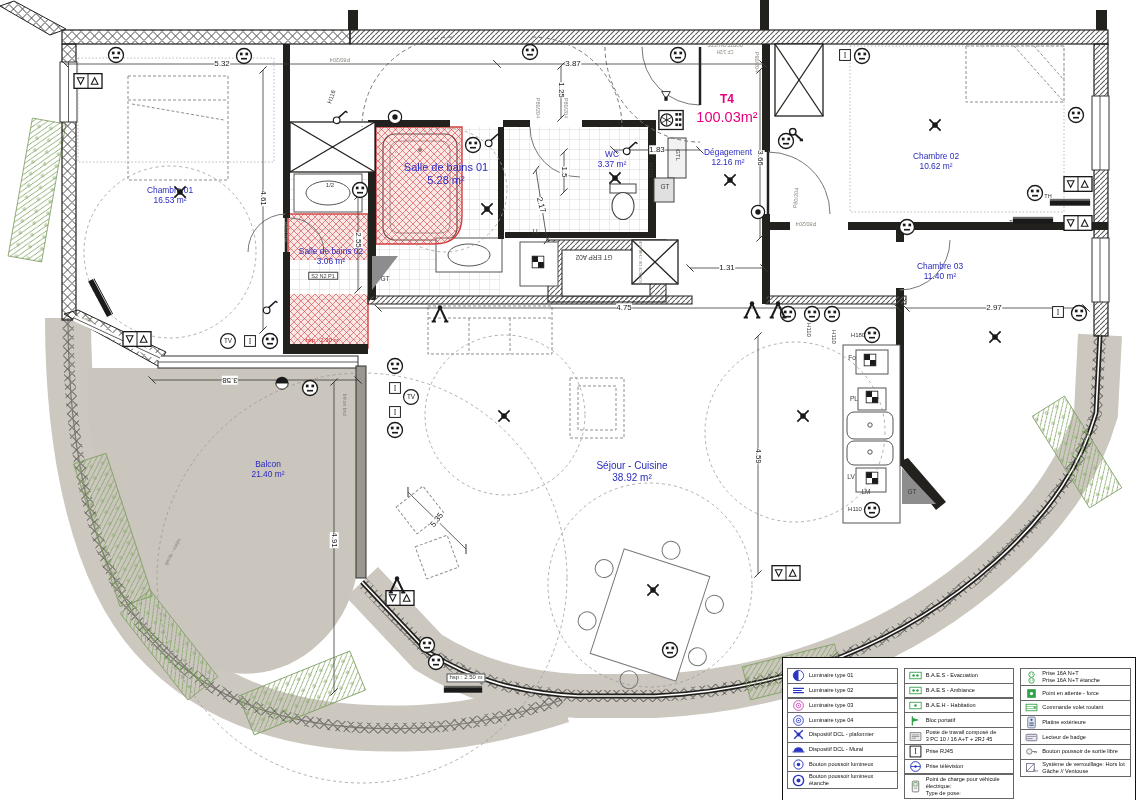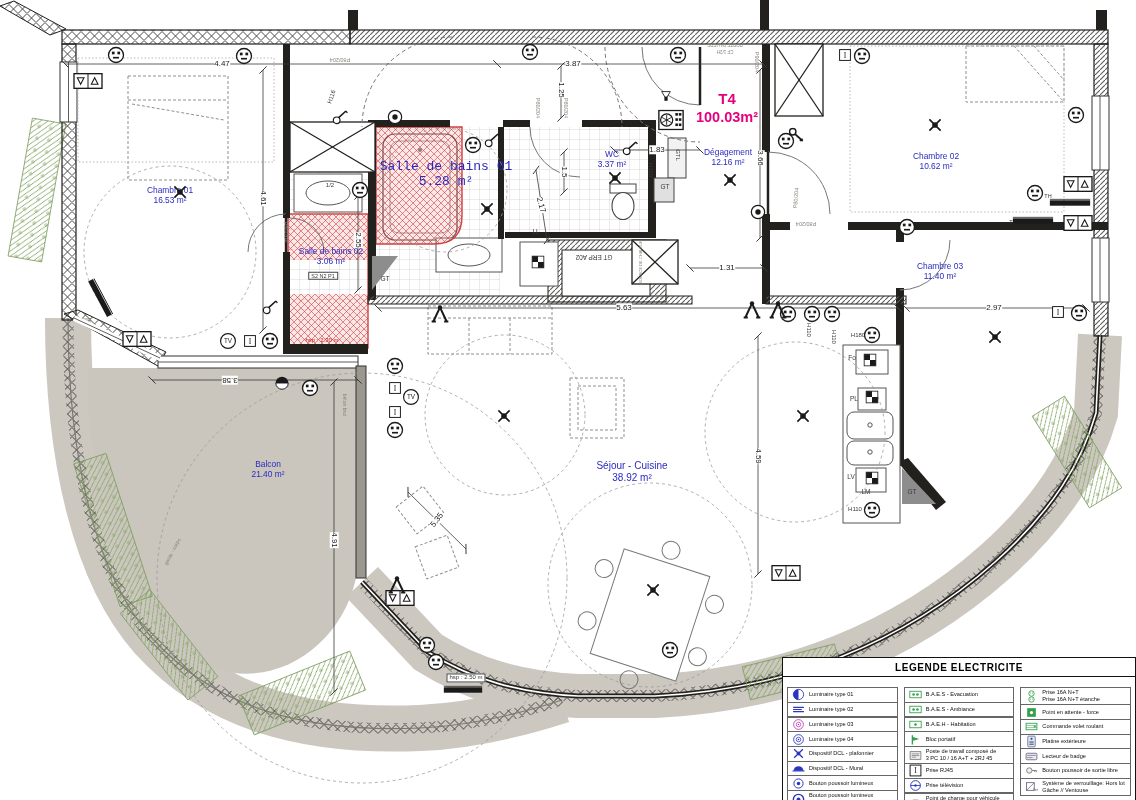--- a/index.html
+++ b/index.html
@@ -284,51 +284,51 @@
         <line x1="152" y1="380" x2="358" y2="380" stroke="#3a3a3a" stroke-width="0.8"></line>
         <line x1="148.4" y1="376.4" x2="155.6" y2="383.6" stroke="#3a3a3a" stroke-width="1"></line>
         <line x1="354.4" y1="376.4" x2="361.6" y2="383.6" stroke="#3a3a3a" stroke-width="1"></line>
         <line x1="408" y1="492" x2="466" y2="549" stroke="#3a3a3a" stroke-width="0.8"></line>
         <line x1="407.9557306404113" y1="486.909023647295" x2="408.0442693595887" y2="497.090976352705" stroke="#3a3a3a" stroke-width="1"></line>
         <line x1="465.9557306404113" y1="543.909023647295" x2="466.0442693595887" y2="554.090976352705" stroke="#3a3a3a" stroke-width="1"></line>
       </g>
 </svg>
 
 <div id="overlay">
-      <div class="lbl" style="left: 727px; top: 99px; font-size: 15px; color: rgb(229, 0, 125); font-weight: bold; transform: translate(-50%, -50%);">T4</div>
-      <div class="lbl" style="left: 727px; top: 118px; font-size: 14.5px; color: rgb(229, 0, 125); font-weight: bold; transform: translate(-50%, -50%);">100.03m²</div>
+      <div class="lbl" style="left: 727px; top: 99px; font-size: 12px; color: rgb(229, 0, 125); font-weight: bold; transform: translate(-50%, -50%);">T4</div>
+      <div class="lbl" style="left: 727px; top: 118px; font-size: 14.5px; color: rgb(229, 0, 125); font-weight: normal; transform: translate(-50%, -50%);">100.03m²</div>
       <div class="lbl" style="left: 170px; top: 196px; font-size: 8.4px; color: rgb(42, 42, 192); transform: translate(-50%, -50%);">Chambre 01
 16.53 m²</div>
-      <div class="lbl" style="left: 446px; top: 174px; font-size: 13px; color: rgb(42, 42, 192); transform: translate(-50%, -50%); font-family: Liberation Mono, monospace;">Salle de bains 01
+      <div class="lbl" style="left: 446px; top: 174px; font-size: 11px; color: rgb(42, 42, 192); transform: translate(-50%, -50%);">Salle de bains 01
 5.28 m²</div>
       <div class="lbl" style="left: 612px; top: 160px; font-size: 8.4px; color: rgb(42, 42, 192); transform: translate(-50%, -50%);">WC
 3.37 m²</div>
       <div class="lbl" style="left: 728px; top: 158px; font-size: 8.4px; color: rgb(42, 42, 192); transform: translate(-50%, -50%);">Dégagement
 12.16 m²</div>
       <div class="lbl" style="left: 936px; top: 162px; font-size: 8.4px; color: rgb(42, 42, 192); transform: translate(-50%, -50%);">Chambre 02
 10.62 m²</div>
       <div class="lbl" style="left: 940px; top: 272px; font-size: 8.4px; color: rgb(42, 42, 192); transform: translate(-50%, -50%);">Chambre 03
 11.40 m²</div>
       <div class="lbl" style="left: 632px; top: 472px; font-size: 10px; color: rgb(42, 42, 192); transform: translate(-50%, -50%);">Séjour - Cuisine
 38.92 m²</div>
       <div class="lbl" style="left: 268px; top: 470px; font-size: 8.4px; color: rgb(42, 42, 192); transform: translate(-50%, -50%);">Balcon
 21.40 m²</div>
       <div class="lbl" style="left: 331px; top: 257px; font-size: 8.4px; color: rgb(42, 42, 192); transform: translate(-50%, -50%);">Salle de bains 02
 3.06 m²</div>
-      <div class="lbl" style="left: 222px; top: 64px; font-size: 8px; color: rgb(26, 26, 26); background: rgb(255, 255, 255); transform: translate(-50%, -50%);">4.47</div>
+      <div class="lbl" style="left: 222px; top: 64px; font-size: 8px; color: rgb(26, 26, 26); background: rgb(255, 255, 255); transform: translate(-50%, -50%);">5.32</div>
       <div class="lbl" style="left: 573px; top: 64px; font-size: 8px; color: rgb(26, 26, 26); background: rgb(255, 255, 255); transform: translate(-50%, -50%);">3.87</div>
       <div class="lbl" style="left: 561px; top: 90px; font-size: 8px; color: rgb(26, 26, 26); background: rgb(255, 255, 255); transform: translate(-50%, -50%) rotate(90deg);">1.25</div>
       <div class="lbl" style="left: 760px; top: 158px; font-size: 8px; color: rgb(26, 26, 26); background: rgb(255, 255, 255); transform: translate(-50%, -50%) rotate(90deg);">3.66</div>
       <div class="lbl" style="left: 263px; top: 198px; font-size: 8px; color: rgb(26, 26, 26); background: rgb(255, 255, 255); transform: translate(-50%, -50%) rotate(90deg);">4.61</div>
       <div class="lbl" style="left: 358px; top: 240px; font-size: 8px; color: rgb(26, 26, 26); background: rgb(255, 255, 255); transform: translate(-50%, -50%) rotate(90deg);">2.55</div>
       <div class="lbl" style="left: 541px; top: 205px; font-size: 8px; color: rgb(26, 26, 26); background: rgb(255, 255, 255); transform: translate(-50%, -50%) rotate(75deg);">2.17</div>
       <div class="lbl" style="left: 564px; top: 172px; font-size: 8px; color: rgb(26, 26, 26); background: rgb(255, 255, 255); transform: translate(-50%, -50%) rotate(90deg);">1.5</div>
       <div class="lbl" style="left: 657px; top: 150px; font-size: 8px; color: rgb(26, 26, 26); background: rgb(255, 255, 255); transform: translate(-50%, -50%);">1.83</div>
       <div class="lbl" style="left: 727px; top: 268px; font-size: 8px; color: rgb(26, 26, 26); background: rgb(255, 255, 255); transform: translate(-50%, -50%);">1.31</div>
-      <div class="lbl" style="left: 624px; top: 308px; font-size: 8px; color: rgb(26, 26, 26); background: rgb(255, 255, 255); transform: translate(-50%, -50%);">5.63</div>
+      <div class="lbl" style="left: 624px; top: 308px; font-size: 8px; color: rgb(26, 26, 26); background: rgb(255, 255, 255); transform: translate(-50%, -50%);">4.75</div>
       <div class="lbl" style="left: 994px; top: 308px; font-size: 8px; color: rgb(26, 26, 26); background: rgb(255, 255, 255); transform: translate(-50%, -50%);">2.97</div>
       <div class="lbl" style="left: 758px; top: 456px; font-size: 8px; color: rgb(26, 26, 26); background: rgb(255, 255, 255); transform: translate(-50%, -50%) rotate(90deg);">4.59</div>
       <div class="lbl" style="left: 334px; top: 540px; font-size: 8px; color: rgb(26, 26, 26); background: rgb(255, 255, 255); transform: translate(-50%, -50%) rotate(90deg);">4.91</div>
       <div class="lbl" style="left: 230px; top: 380px; font-size: 8px; color: rgb(26, 26, 26); background: rgb(255, 255, 255); transform: translate(-50%, -50%) rotate(180deg);">3.58</div>
       <div class="lbl" style="left: 437px; top: 520px; font-size: 8px; color: rgb(26, 26, 26); background: rgb(255, 255, 255); transform: translate(-50%, -50%) rotate(-52deg);">5.35</div>
       <div class="lbl" style="left: 340px; top: 60px; font-size: 5.5px; color: rgb(139, 134, 124); transform: translate(-50%, -50%) rotate(180deg);">P80/204</div>
       <div class="lbl" style="left: 332px; top: 97px; font-size: 6px; color: rgb(58, 58, 58); transform: translate(-50%, -50%) rotate(-70deg);">H116</div>
       <div class="lbl" style="left: 538px; top: 108px; font-size: 5.5px; color: rgb(139, 134, 124); transform: translate(-50%, -50%) rotate(90deg);">P80/204</div>
       <div class="lbl" style="left: 566px; top: 108px; font-size: 5.5px; color: rgb(139, 134, 124); transform: translate(-50%, -50%) rotate(90deg);">P80/204</div>
       <div class="lbl" style="left: 757px; top: 62px; font-size: 5.5px; color: rgb(139, 134, 124); transform: translate(-50%, -50%) rotate(90deg);">P90/204</div>
@@ -841,21 +841,20 @@
       <div class="sym" style="width: 14px; height: 14px; left: 538px; top: 262px; transform: translate(-50%, -50%);">
         <svg viewBox="0 0 24 24" xmlns="http://www.w3.org/2000/svg">
           <rect x="2" y="2" width="20" height="20" fill="#fff" stroke="#1a1a1a" stroke-width="1.4"></rect>
           <rect x="2" y="2" width="10" height="10" fill="#1a1a1a"></rect>
           <rect x="12" y="12" width="10" height="10" fill="#1a1a1a"></rect>
         </svg>
       </div>
     </div>
 
 <div id="legend">
-  <div class="lg-title">LEGENDE ELECTRICITE</div>
   <div class="lg-cols" id="lg-cols">
         <div class="lg-col">
           <div class="l-row">
             <span class="l-ic">
               <svg viewBox="0 0 24 24" xmlns="http://www.w3.org/2000/svg">
                 <circle cx="12" cy="12" r="9.5" fill="#fff" stroke="#2a35c2" stroke-width="1.6"></circle>
                 <path d="M12,2.5 a9.5,9.5 0 0 0 0,19 Z" fill="#2a35c2"></path>
               </svg>
             </span>
             <span class="l-tx">Luminaire type 01</span>

